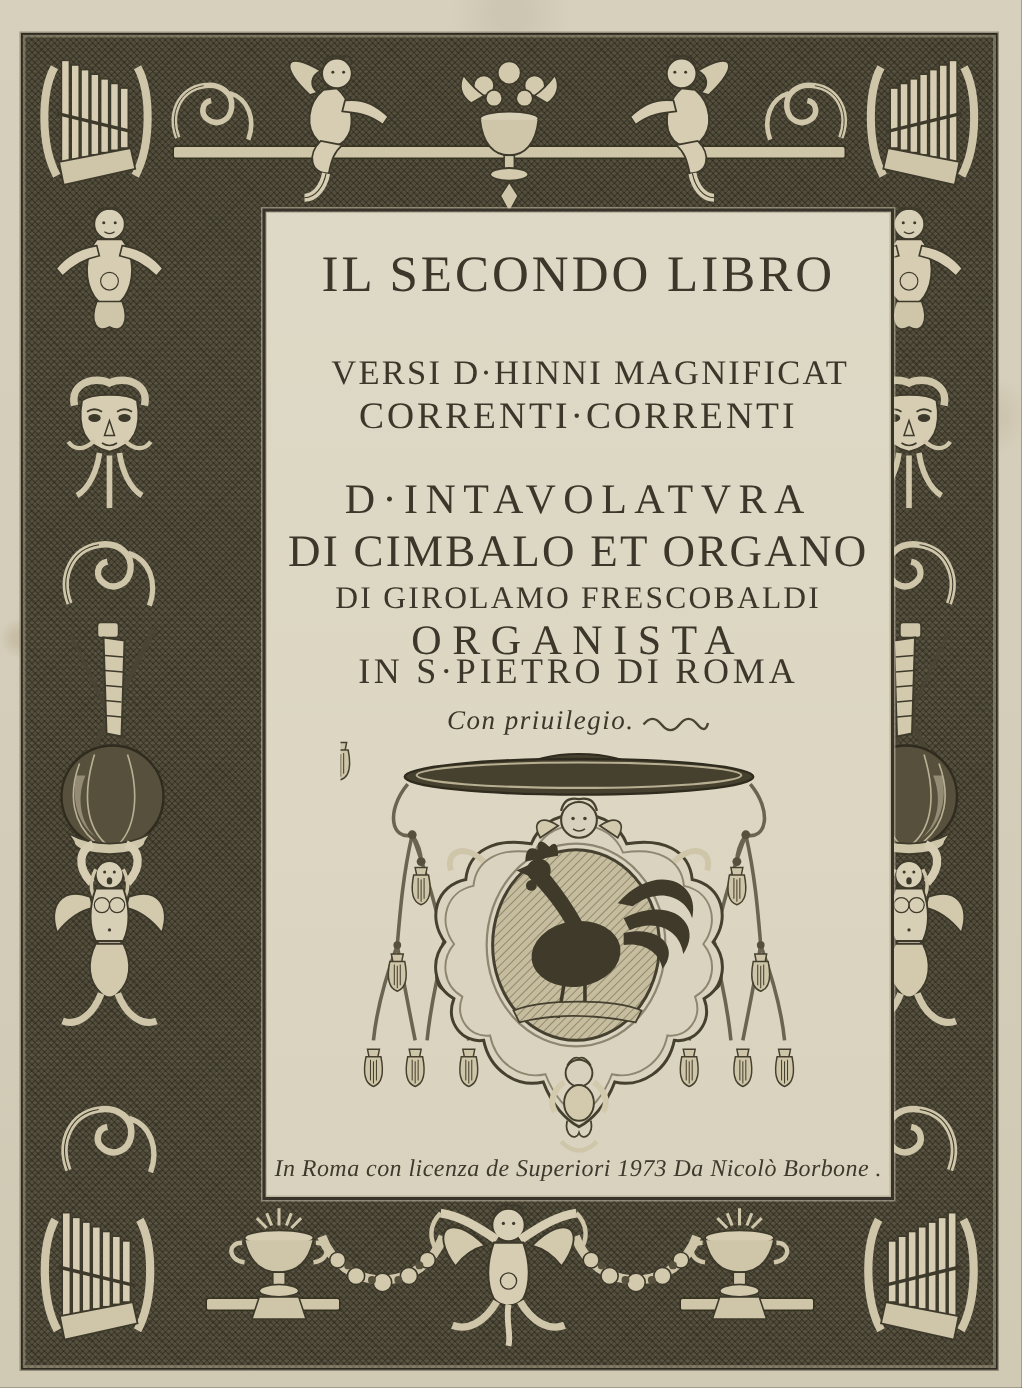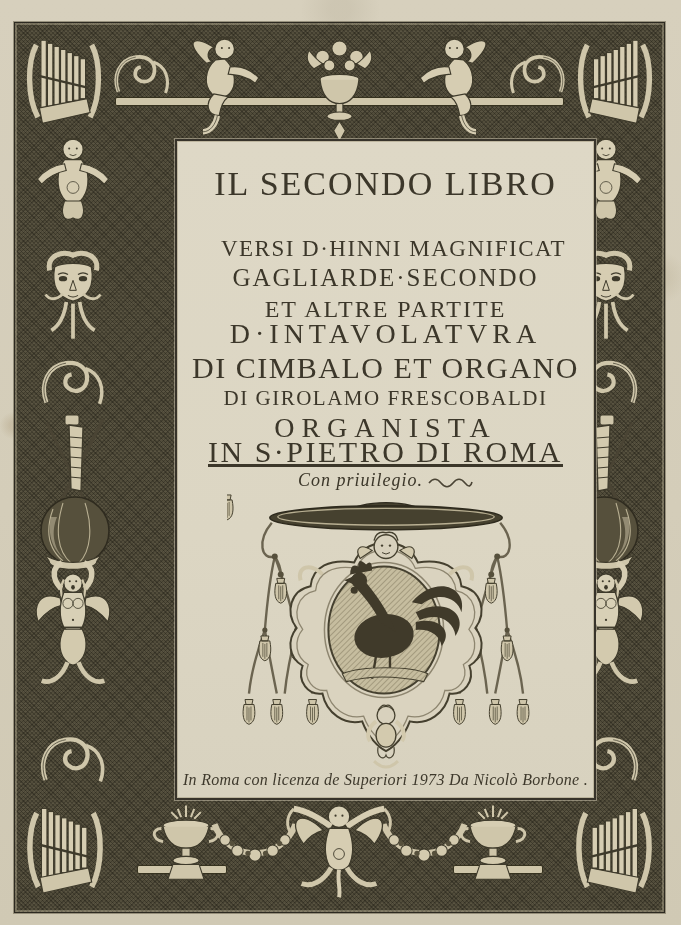--- a/index.html
+++ b/index.html
@@ -37,21 +37,21 @@
   .line{position:absolute;left:0;right:0;text-align:center;color:#3c372a;white-space:nowrap;}
   .l1{top:24px;font-size:34px;letter-spacing:2px;}
   .l2{top:60px;font-size:26px;letter-spacing:2px;}
   .l3{top:95px;font-size:23px;letter-spacing:1.5px;padding-left:16px;}
   .l4{top:123px;font-size:25px;letter-spacing:2px;}
   .l5{top:155px;font-size:24px;letter-spacing:2px;}
   .l6{top:177px;font-size:28px;letter-spacing:5px;}
   .l7{top:210px;font-size:30px;letter-spacing:1.5px;}
   .l8{top:245px;font-size:21px;letter-spacing:1.5px;}
   .l9{top:271px;font-size:28px;letter-spacing:7px;}
-  .l10{top:294px;font-size:30px;letter-spacing:2.5px;text-decoration:underline;}
+  .l10{top:294px;font-size:24px;letter-spacing:2.5px;}
   .priv{
     position:absolute;left:0;right:0;top:329px;text-align:center;
     font-style:italic;font-size:18px;color:#3c372a;letter-spacing:1px;
   }
   .priv svg{vertical-align:middle;margin-left:4px;}
   .arms{position:absolute;left:50px;top:350px;}
   .imprint{
     position:absolute;left:0;right:0;top:630px;text-align:center;
     font-style:italic;font-size:16px;color:#3e392c;letter-spacing:.3px;white-space:nowrap;
   }
@@ -316,22 +316,21 @@
     <svg class="dec" style="left:365px;top:794px;width:88px;height:62px">
         <use href="#sym-garland"></use>
       </svg>
     <svg class="dec" style="left:264px;top:772px;width:120px;height:118px">
         <use href="#sym-putto-bottom"></use>
       </svg>
 
     <div class="panel">
       <div class="line l1">IL SECONDO LIBRO</div>
       <div class="line l3">VERSI D·HINNI MAGNIFICAT</div>
-      <div class="line l4">GAGLIARDE·SECONDO</div>
-      <div class="line l5">ET ALTRE PARTITE</div>
+      <div class="line l4">CORRENTI·CORRENTI</div>
       <div class="line l6">D·INTAVOLATVRA</div>
       <div class="line l7">DI CIMBALO ET ORGANO</div>
       <div class="line l8">DI GIROLAMO FRESCOBALDI</div>
       <div class="line l9">ORGANISTA</div>
       <div class="line l10">IN S·PIETRO DI ROMA</div>
 
       <div class="priv">
         <span>Con priuilegio.</span><svg width="46" height="12" viewBox="0 0 46 12">
             <path d="M2,7 C6,2 10,2 14,7 S22,12 26,7 S34,2 38,7 S44,10 45,6" fill="none" stroke="#4a4435" stroke-width="1.6"></path>
           </svg>

